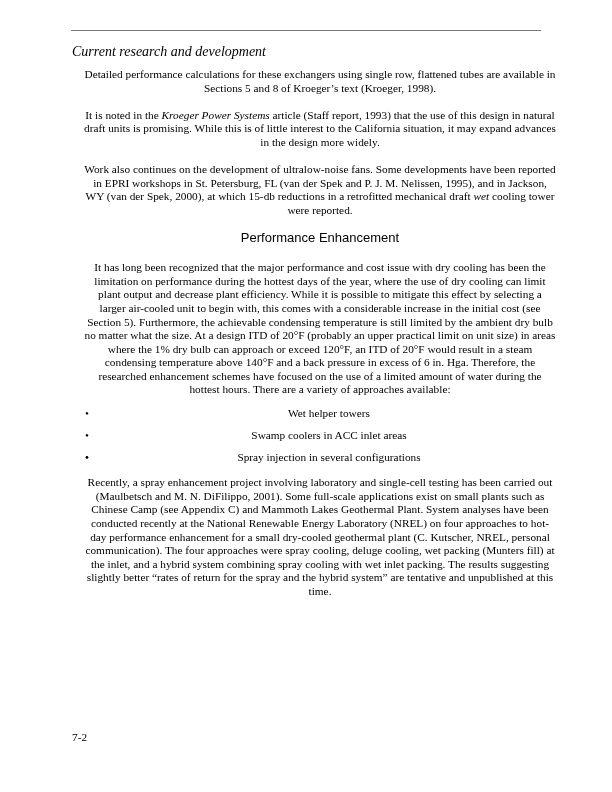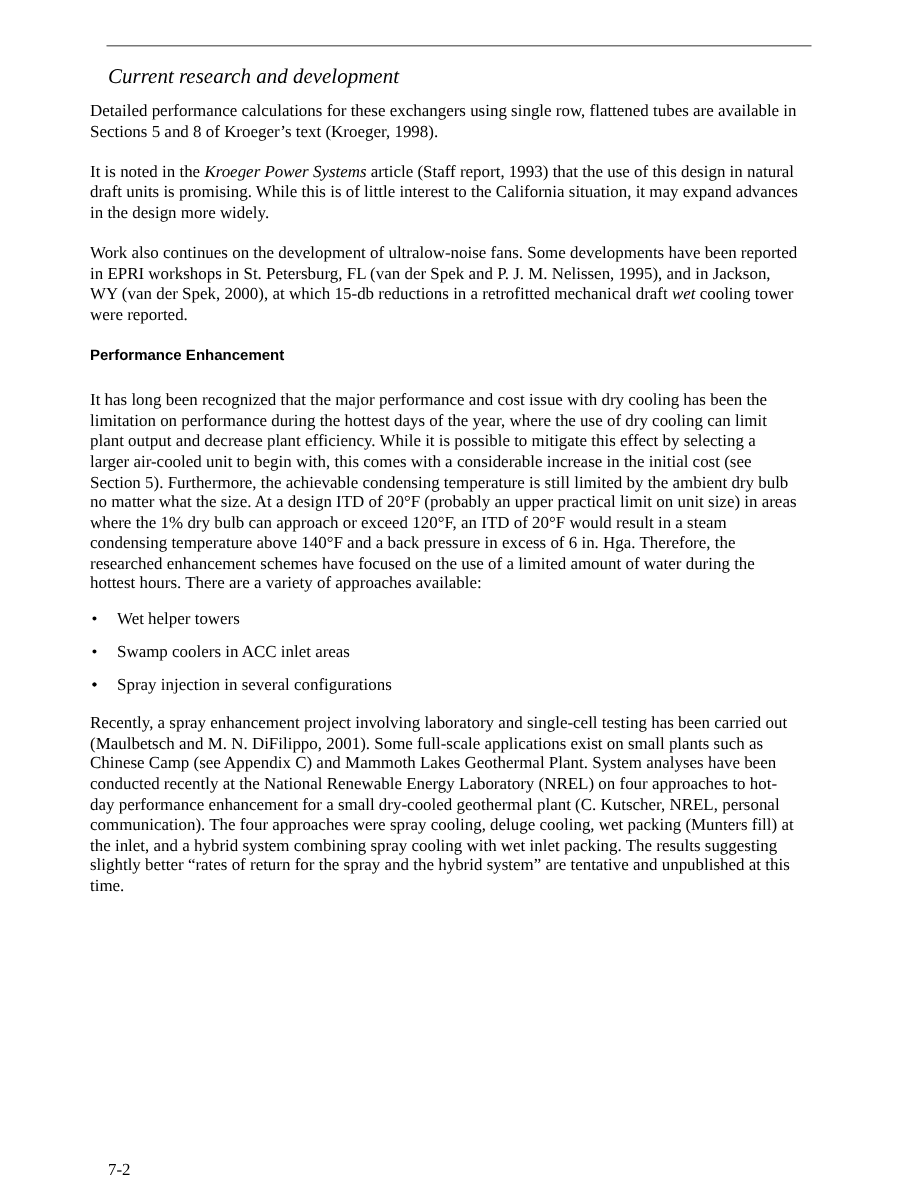--- a/index.html
+++ b/index.html
@@ -2,29 +2,29 @@
 <html><head>
   <meta charset="utf-8">
   <style>
     html, body { margin: 0; padding: 0; background: #ffffff; }
     body { width: 612px; height: 792px; position: relative; overflow: hidden;
            font-family: "Liberation Serif", "DejaVu Serif", serif; color: #000; }
     .rule { position: absolute; left: 71px; top: 30px; width: 470px; height: 0;
             border-top: 1.3px solid #777; }
     .running-head { position: absolute; left: 72px; top: 44px; font-size: 14px;
                     font-style: italic; }
-    .content { position: absolute; left: 60px; top: 68px; width: 472px;
-               font-size: 11.3px; line-height: 13.6px; }
+    .content { position: absolute; left: 84px; top: 68px; width: 472px;
+               font-size: 11.3px; line-height: 13.6px; text-align: center; }
     p { margin: 0 0 13.6px 0; }
-    h2 { font-family: "Liberation Sans", "DejaVu Sans", sans-serif; font-weight: bold;
-         font-size: 10px; margin: 3px 0 16px 0; line-height: 14px; }
+    h2 { font-family: "Liberation Sans", "DejaVu Sans", sans-serif; font-weight: normal;
+         font-size: 13px; margin: 3px 0 16px 0; line-height: 14px; }
     ul.bullets { list-style: none; margin: 0 0 12px 0; padding: 0; }
     ul.bullets li { position: relative; padding-left: 18px; margin-bottom: 8.2px; line-height: 13.6px; }
     ul.bullets li .bullet { position: absolute; left: 1px; top: 0; }
-    .folio { position: absolute; left: 72px; top: 774px; font-size: 11.3px; }
+    .folio { position: absolute; left: 72px; top: 731px; font-size: 11.3px; }
   </style>
 </head>
 <body>
 
 <div class="rule"></div>
 <div class="running-head">Current research and development</div>
 
 <div class="content">
   <p>Detailed performance calculations for these exchangers using single row, flattened tubes are available in Sections 5 and 8 of Kroeger’s text (Kroeger, 1998).</p>
   <p><span>It is noted in the </span><i>Kroeger Power Systems</i><span> article (Staff report, 1993) that the use of this design in natural draft units is promising. While this is of little interest to the California situation, it may expand advances in the design more widely.</span></p>

